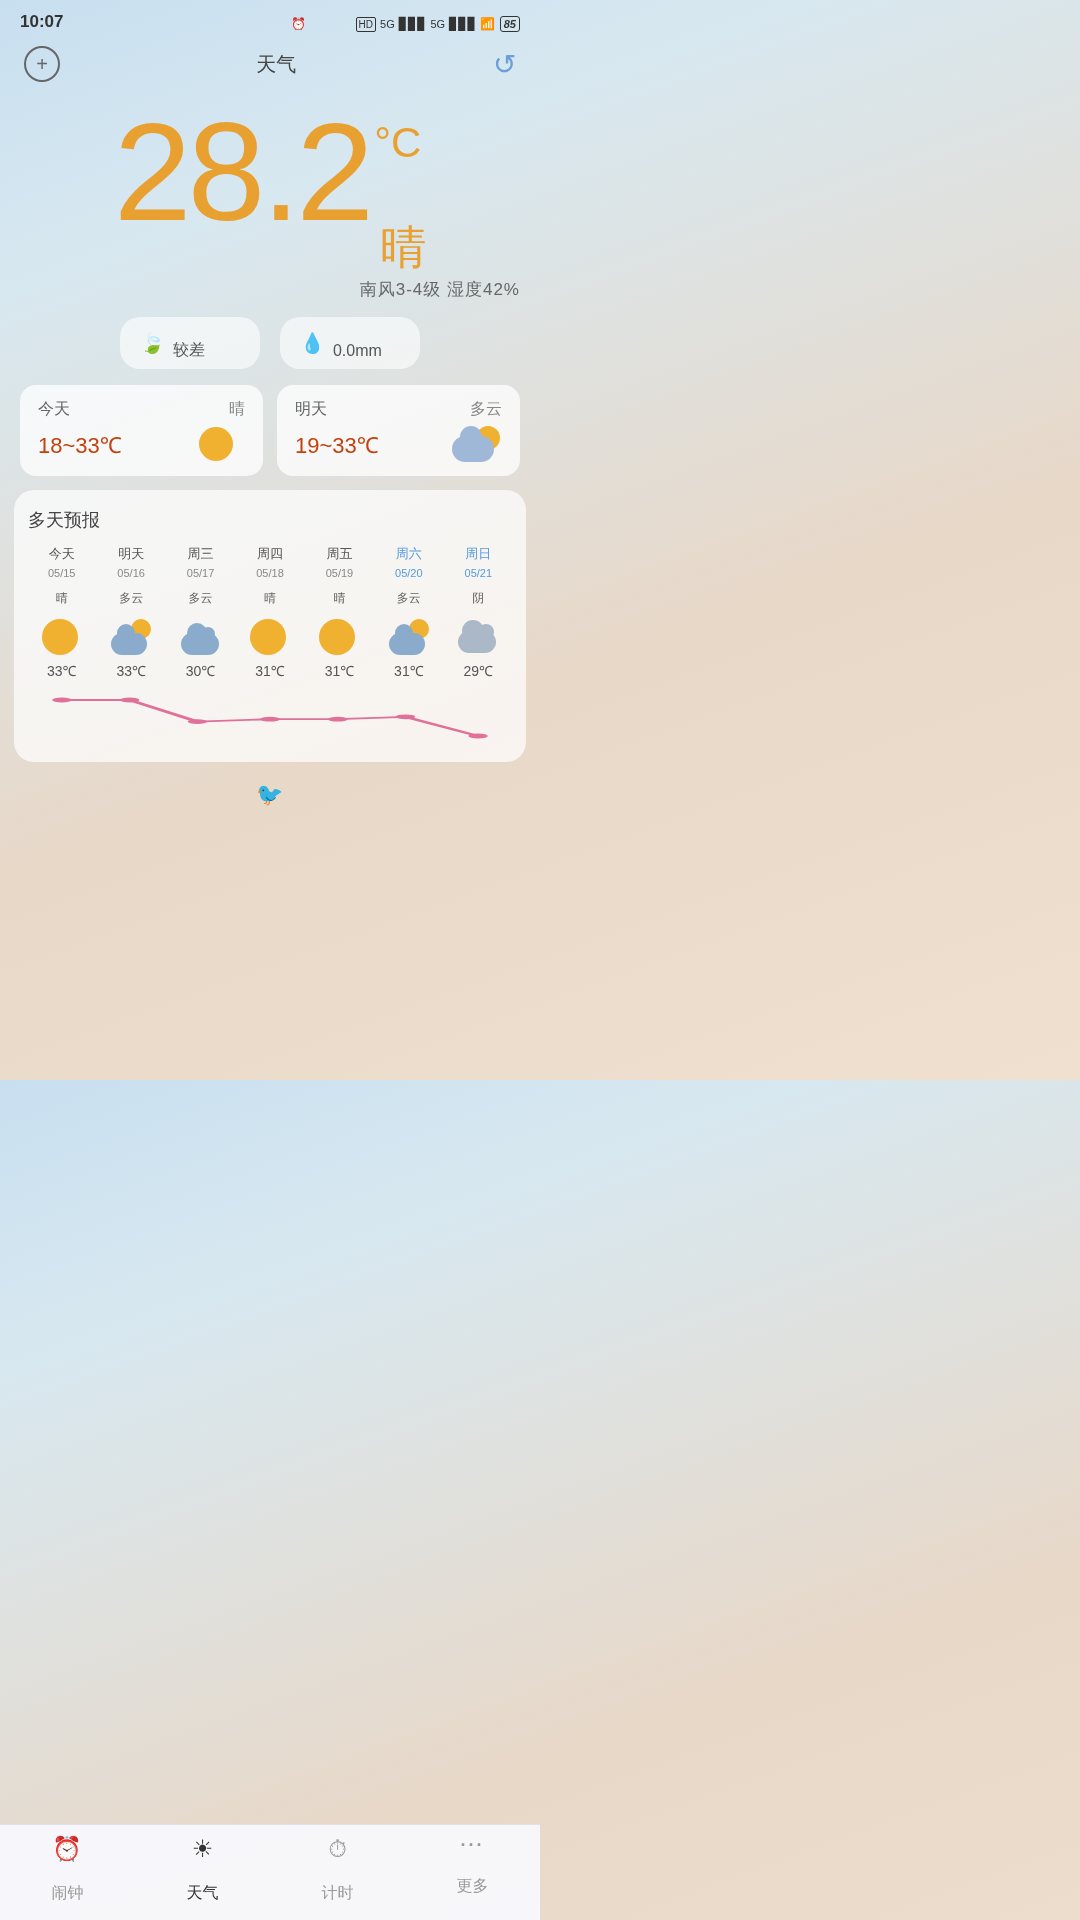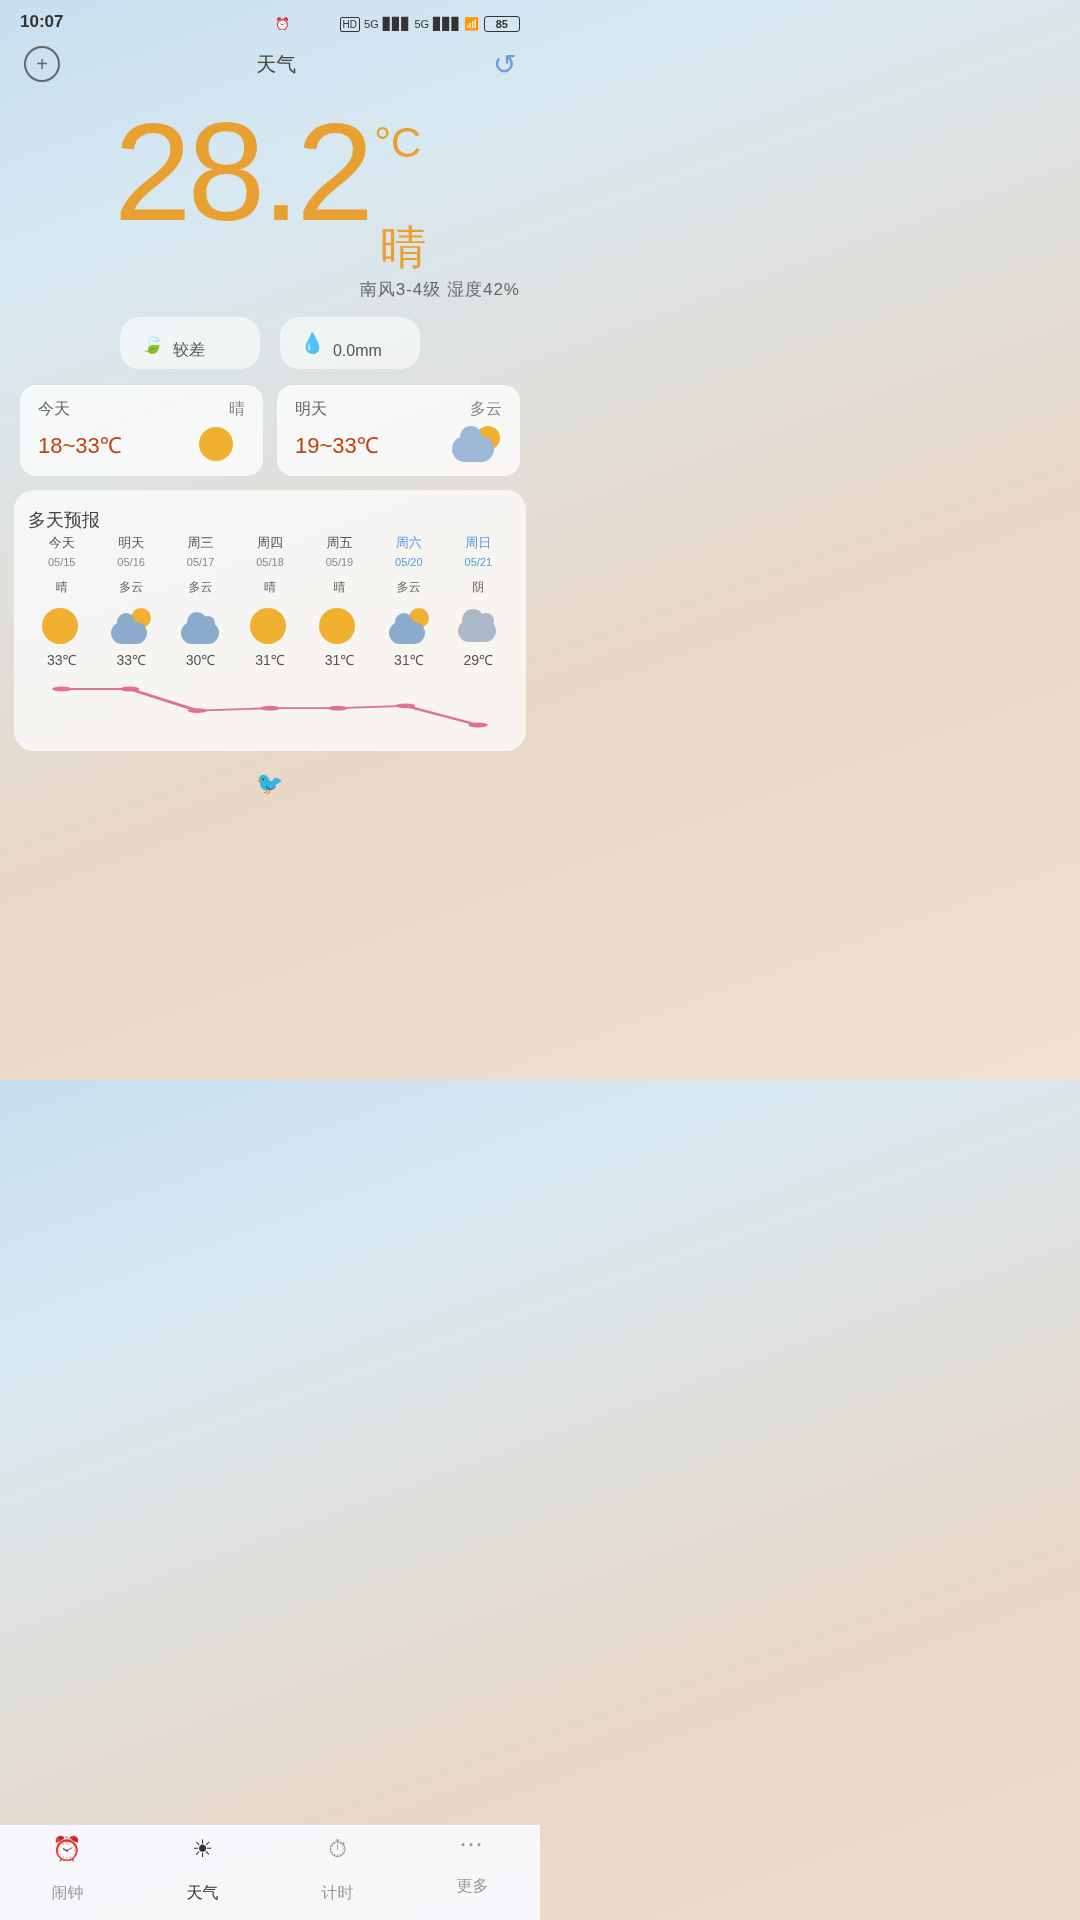--- a/index.html
+++ b/index.html
@@ -29,24 +29,25 @@
     .status-icons {
       display: flex;
       align-items: center;
       gap: 4px;
       font-size: 12px;
       color: #333;
     }
     .battery-box {
       border: 1.5px solid #333;
       border-radius: 3px;
-      padding: 1px 11px;
+      padding: 1px 3px;
       font-size: 11px;
       font-weight: 600;
       position: relative;
+      font-style: italic;
     }
 
     
     .app-header {
       display: flex;
       justify-content: space-between;
       align-items: center;
       padding: 10px 24px;
     }
     .header-add {
@@ -227,21 +228,21 @@
     
     .forecast-section {
       margin: 14px 14px;
       background: rgba(255,255,255,0.7);
       border-radius: 20px;
       padding: 18px 14px 14px 14px;
     }
     .forecast-title {
       font-size: 18px;
       color: #444;
-      margin-bottom: 2px;
+      margin-bottom: 13px;
       font-weight: 500;
     }
     .forecast-grid {
       display: grid;
       grid-template-columns: repeat(7, 1fr);
       gap: 2px;
     }
     .forecast-col {
       display: flex;
       flex-direction: column;

